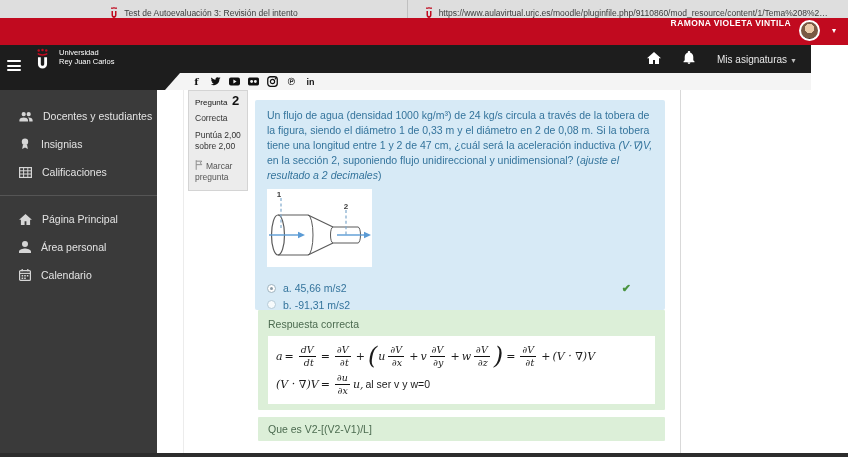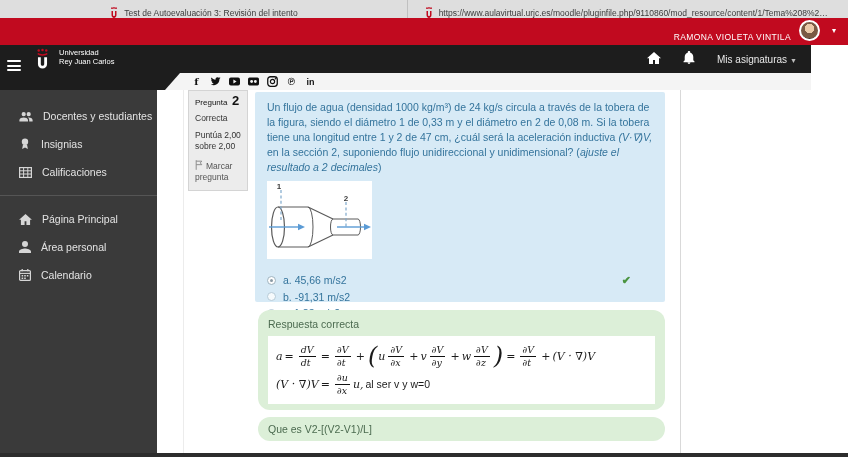--- a/index.html
+++ b/index.html
@@ -11,21 +11,21 @@
           display:flex;border-bottom:1px solid #c6c6c6;box-sizing:border-box;}
   .tab{display:flex;align-items:center;justify-content:center;gap:5px;height:100%;
        font-size:8.5px;color:#3b3b3b;overflow:hidden;white-space:nowrap;box-sizing:border-box;}
   .tab1{width:408px;border-right:1px solid #c0c0c0;}
   .tab2{flex:1;padding:0 6px;}
   .tab .fav{flex:0 0 auto;width:10px;height:12px;}
   .tab .t{overflow:hidden;text-overflow:ellipsis;max-width:92%;}
 
   
   .redbar{position:absolute;left:0;top:18px;width:848px;height:27px;background:#c10a1f;}
-  .uname{position:absolute;right:57px;top:14px;color:#fff;font-size:8.5px;letter-spacing:.4px;}
+  .uname{position:absolute;right:57px;top:0;color:#fff;font-size:8.5px;letter-spacing:.4px;font-weight:bold;}
   .avatar{position:absolute;right:28px;top:2px;width:21px;height:21px;border-radius:50%;
           border:2px solid #fff;box-sizing:border-box;
           background:radial-gradient(circle at 50% 38%,#e9c9a8 0 34%,#7a5a44 35% 72%,#432f23 73%);}
   .redcaret{position:absolute;right:12px;top:8px;color:#fff;font-size:8px;}
 
   
   .navbar{position:absolute;left:0;top:45px;width:811px;height:45px;background:#1d1d1d;}
   .hamburger{position:absolute;left:7px;top:15px;width:14px;height:11px;cursor:pointer;}
   .hamburger i{display:block;height:2px;background:#fff;margin-bottom:2.5px;border-radius:1px;}
   .logo{position:absolute;left:34px;top:3px;display:flex;align-items:flex-end;gap:8px;}
@@ -56,46 +56,46 @@
   .qinfo{position:absolute;left:188px;top:90px;width:60px;box-sizing:border-box;
          background:#ececec;border:1px solid #d4d4d4;padding:0 5px 7px 6px;}
   .qinfo .qword{font-size:8px;color:#111;}
   .qinfo .qnum{font-size:13px;font-weight:bold;color:#111;}
   .qinfo .qstate{font-size:8.5px;color:#333;margin-top:4px;}
   .qinfo .qgrade{font-size:8.5px;color:#333;margin-top:7px;line-height:11px;}
   .qinfo .qflag{font-size:8.5px;color:#555;margin-top:8px;line-height:11px;cursor:pointer;}
   .qinfo .qflag svg{vertical-align:-1px;margin-right:3px;}
 
   
-  .qbox{position:absolute;left:255px;top:92px;width:410px;height:210px;box-sizing:border-box;
+  .qbox{position:absolute;left:255px;top:100px;width:410px;height:210px;box-sizing:border-box;
         background:#d7eaf6;border-radius:2px;padding:8px 12px 6px 12px;}
   .qtext{font-size:10.5px;line-height:15px;color:#34749c;}
   .qtext .it{font-style:italic;}
   .diagram{width:105px;height:78px;background:#fff;margin:6px auto 7px auto;}
   .opts{margin-top:2px;}
   .optrow{display:flex;align-items:center;gap:7px;height:16.5px;position:relative;}
   .radio{width:9px;height:9px;border-radius:50%;border:1px solid #b6cbd8;background:#f6fafc;
          box-sizing:border-box;flex:0 0 auto;cursor:pointer;position:relative;}
   .radio.sel{background:#fdfdfd;border-color:#9fb4c0;}
   .radio.sel::after{content:"";position:absolute;left:2px;top:2px;width:3px;height:3px;
                     border-radius:50%;background:#8a9aa5;}
   .optlabel{font-size:10.5px;color:#34749c;}
   .optcheck{position:absolute;right:22px;top:2px;color:#4a9440;font-size:11px;font-weight:bold;}
 
   
   .fbwrap{position:absolute;left:258px;top:310px;width:407px;}
-  .fb{background:#dcefd8;border-radius:12px;box-sizing:border-box;}
+  .fb{background:#dcefd8;border-radius:1px;box-sizing:border-box;}
   .fb1{padding:8px 10px 6px 10px;margin-bottom:7px;}
   .fbtitle{font-size:10.5px;color:#4c6b50;}
   .fbexpl{font-size:10.5px;color:#4c6b50;margin-top:9px;}
   .mathblock{background:#fff;margin-top:6px;padding:5px 8px 7px 8px;
              font-family:"DejaVu Serif",serif;font-style:italic;color:#1b1b1b;font-size:11px;}
   .mathline{display:flex;align-items:center;height:30px;white-space:nowrap;}
   .mathline2{height:26px;}
-  .frac{display:inline-flex;flex-direction:column;text-align:left;margin:0 3px;
+  .frac{display:inline-flex;flex-direction:column;text-align:right;margin:0 3px;
         font-size:9.5px;line-height:1.2;vertical-align:middle;}
   .frac .fn{border-bottom:1px solid #111;padding:0 2px;}
   .frac .fd{padding:0 2px;}
   .op{margin:0 2px;}
   .paren{font-size:24px;font-weight:200;line-height:24px;margin:0 1px;
          font-family:"DejaVu Serif",serif;}
   .plain{font-family:"Liberation Sans",sans-serif;font-style:normal;font-size:10.5px;margin-left:2px;}
   .fb2{padding:6px 10px;margin-bottom:3px;font-size:10.5px;color:#4c6b50;}
 
   .bottomstrip{position:absolute;left:0;bottom:0;width:848px;height:4px;background:#2d2d2d;z-index:50;}

